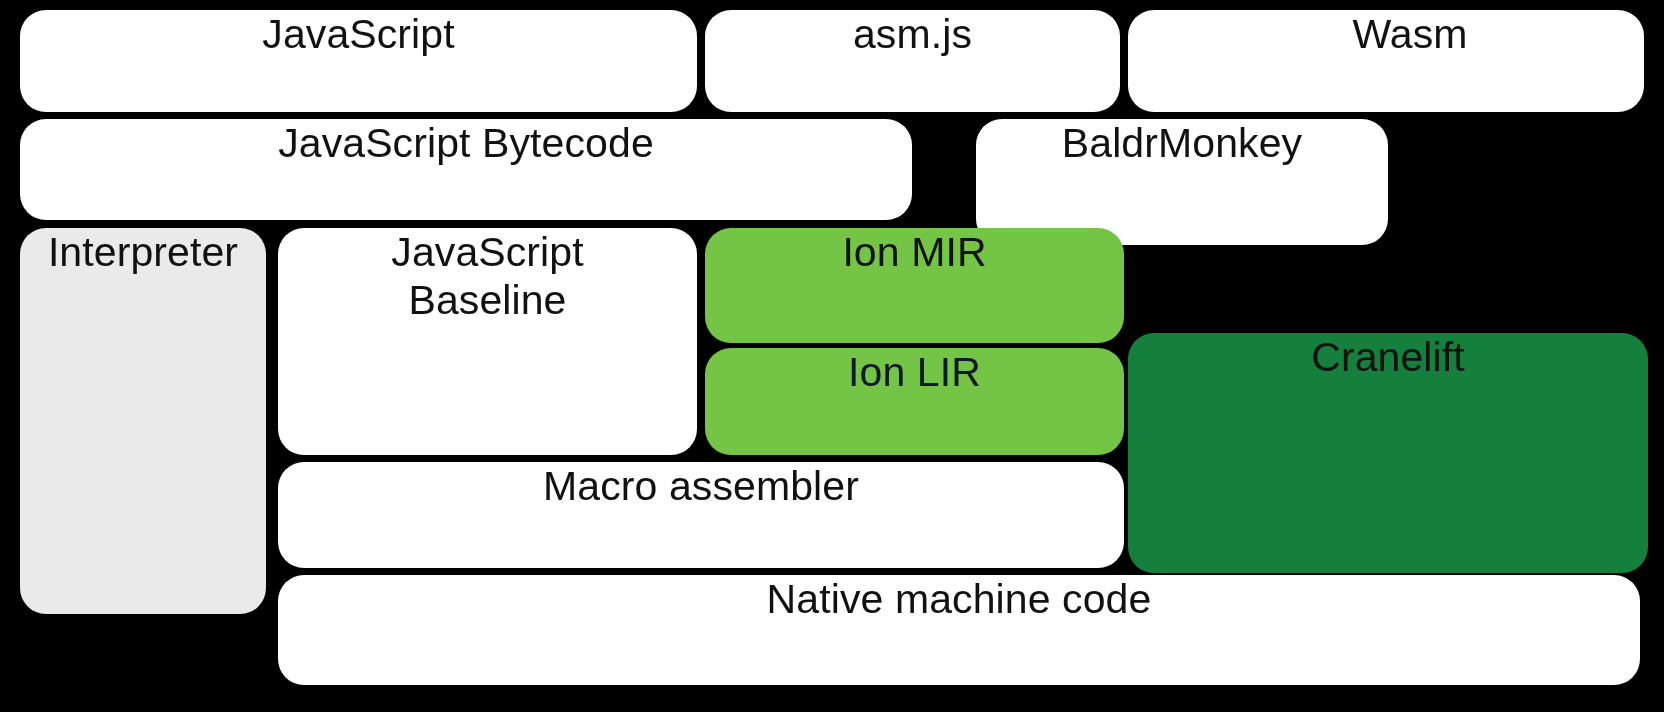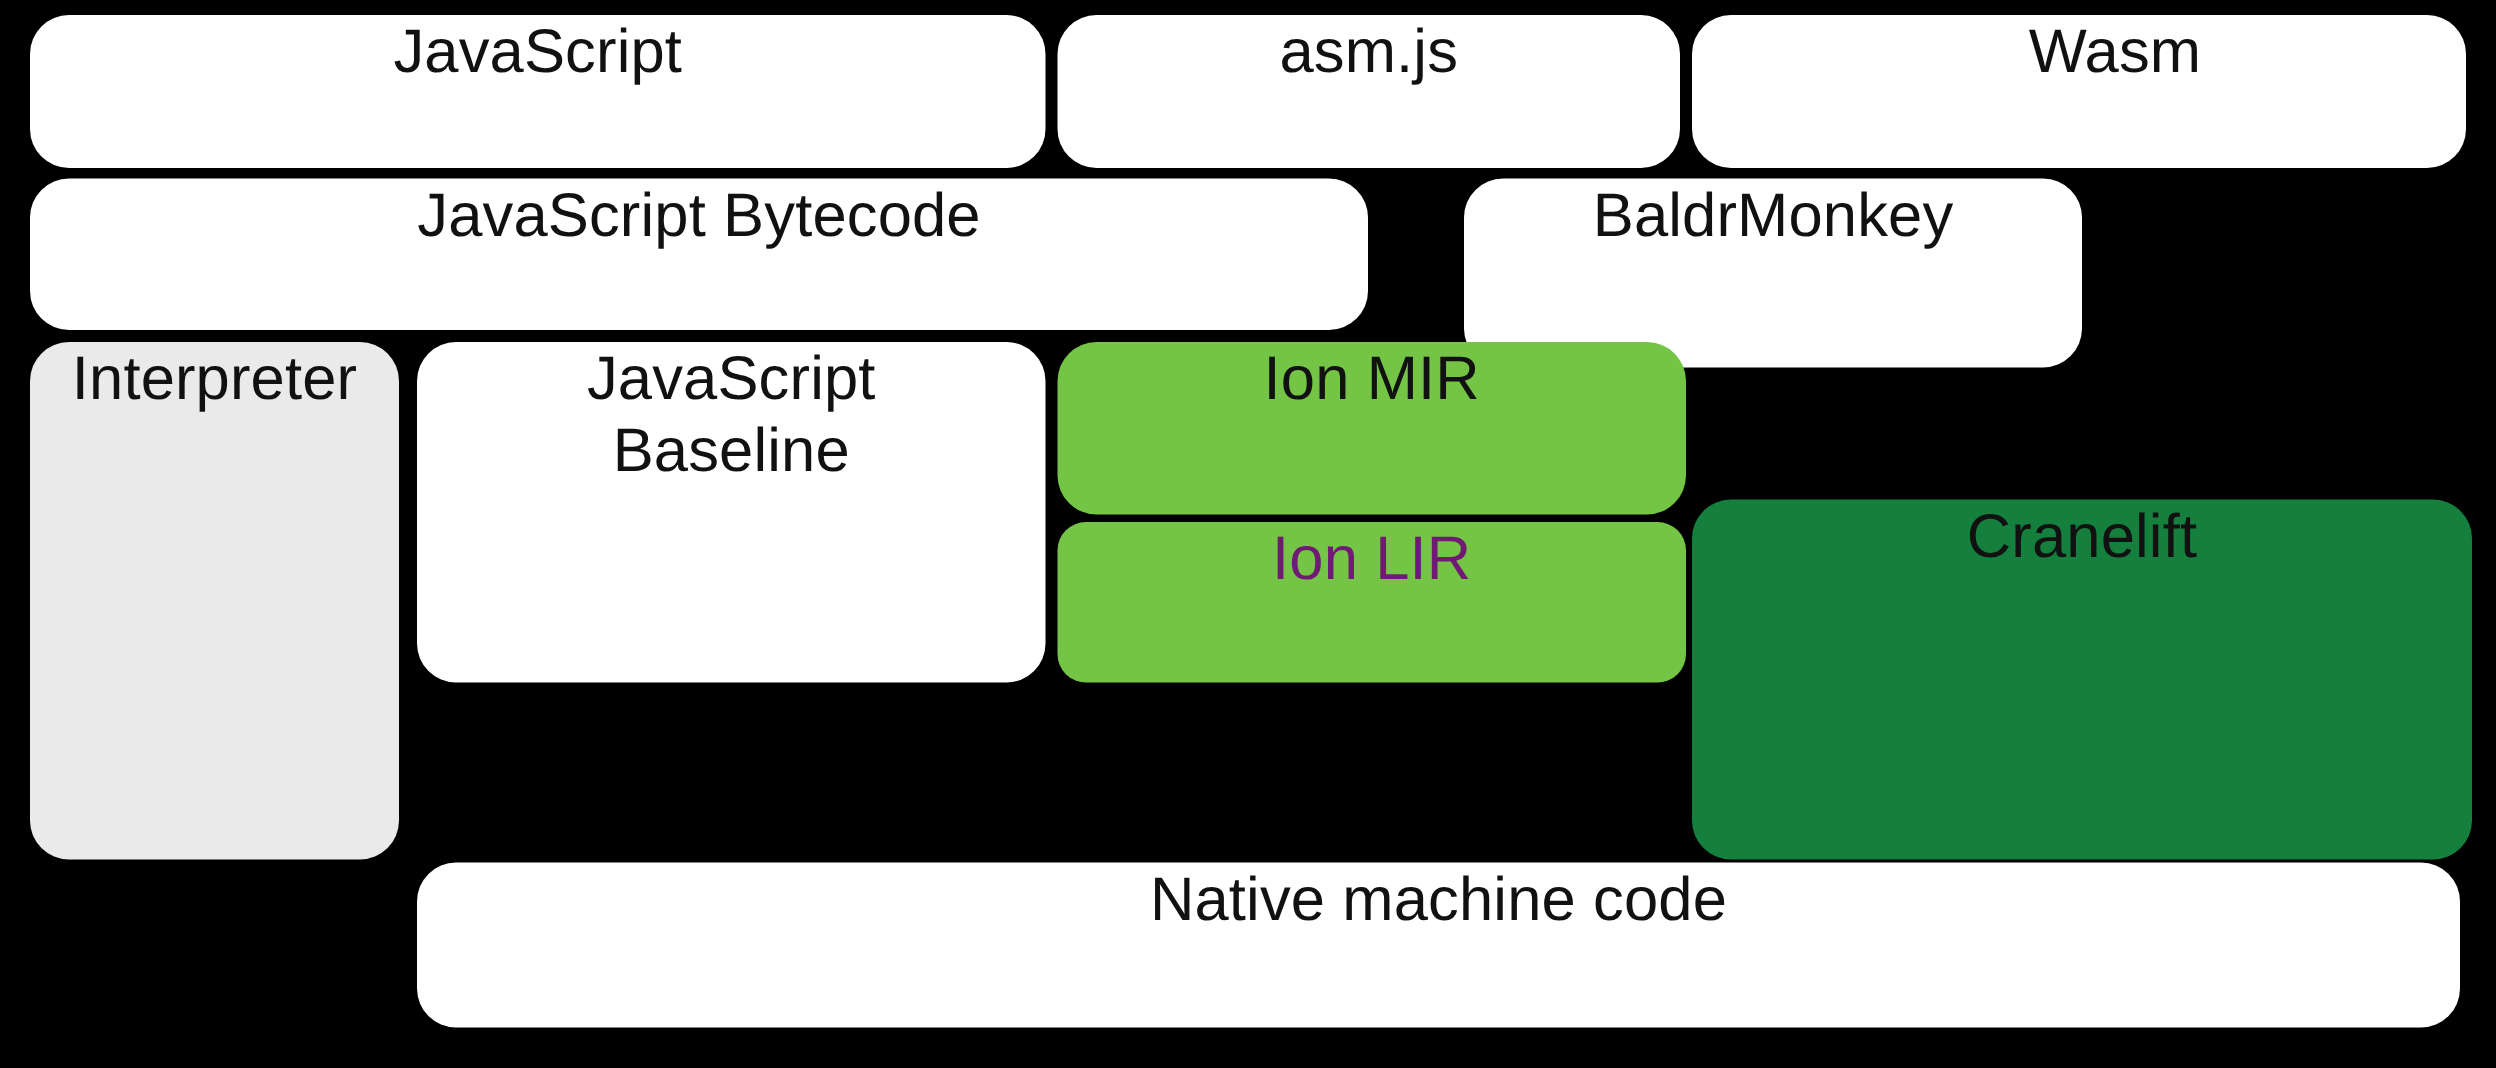--- a/index.html
+++ b/index.html
@@ -41,20 +41,21 @@
 </style>
 </head>
 <body>
 
 <div id="stack" style="background: rgb(0, 0, 0);">
     <div class="node fill-white" style="left: 20px; top: 10px; width: 677px; height: 102px; color: rgb(17, 17, 17);"><span>JavaScript</span></div>
     <div class="node fill-white" style="left: 705px; top: 10px; width: 415px; height: 102px; color: rgb(17, 17, 17);"><span>asm.js</span></div>
     <div class="node fill-white" style="left: 1128px; top: 10px; width: 516px; height: 102px; color: rgb(17, 17, 17); padding-left: 48px;"><span>Wasm</span></div>
     <div class="node fill-white" style="left: 20px; top: 119px; width: 892px; height: 101px; color: rgb(17, 17, 17);"><span>JavaScript Bytecode</span></div>
     <div class="node fill-white" style="left: 976px; top: 119px; width: 412px; height: 126px; color: rgb(17, 17, 17);"><span>BaldrMonkey</span></div>
-    <div class="node fill-gray" style="left: 20px; top: 228px; width: 246px; height: 345px; color: rgb(17, 17, 17);"><span>Interpreter</span></div>
+    <div class="node fill-gray" style="left: 20px; top: 228px; width: 246px; height: 386px; color: rgb(17, 17, 17);"><span>Interpreter</span></div>
     <div class="node fill-white" style="left: 278px; top: 228px; width: 419px; height: 227px; color: rgb(17, 17, 17);"><span>JavaScript
 Baseline</span></div>
     <div class="node fill-green" style="left: 705px; top: 228px; width: 419px; height: 115px; color: rgb(17, 17, 17);"><span>Ion MIR</span></div>
-    <div class="node fill-green" style="left: 705px; top: 348px; width: 419px; height: 107px; color: #701a75; border-radius: 19px;"><span>Ion LIR</span></div>
+    <div class="node fill-green" style="left: 705px; top: 348px; width: 419px; height: 107px; color: #0f172a;"><span>Ion LIR</span></div>
     <div class="node fill-pink" style="left: 1128px; top: 333px; width: 520px; height: 240px; color: rgb(17, 17, 17);"><span>Cranelift</span></div>
+    <div class="node fill-white" style="left: 278px; top: 462px; width: 846px; height: 106px; color: rgb(17, 17, 17);"><span>Macro assembler</span></div>
     <div class="node fill-white" style="left: 278px; top: 575px; width: 1362px; height: 110px; color: rgb(17, 17, 17);"><span>Native machine code</span></div>
   </div>
 
 </body></html>

